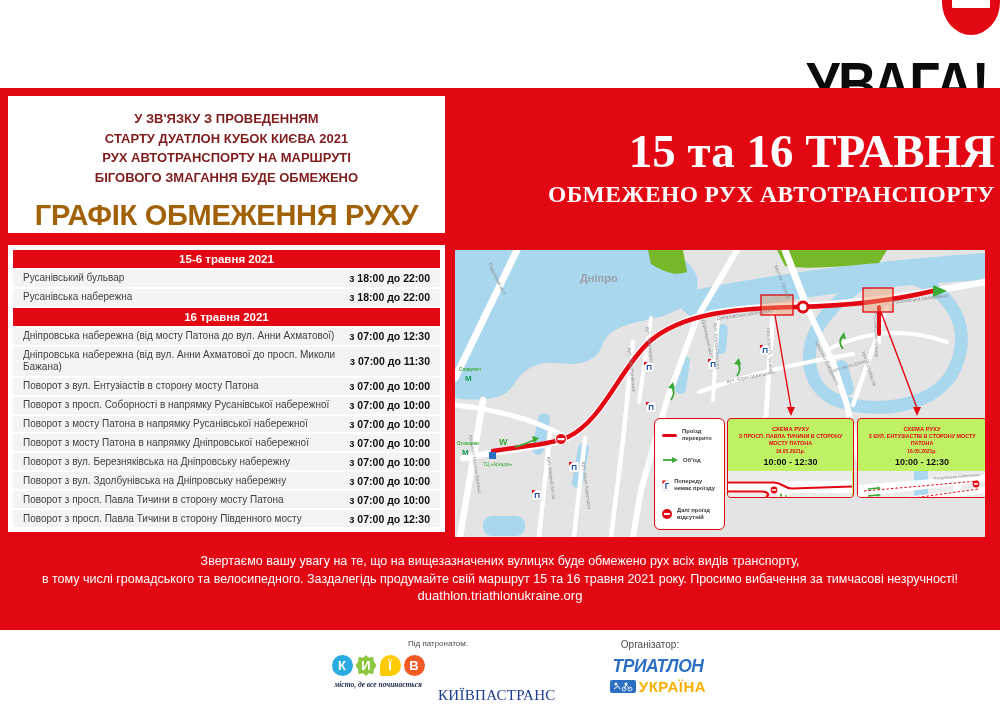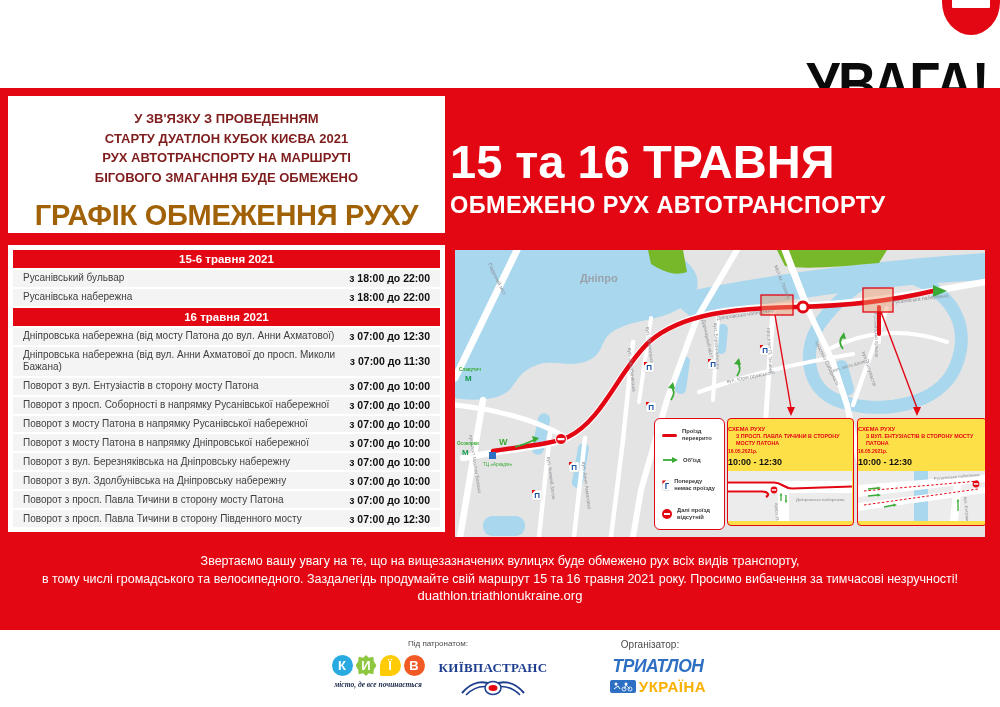--- a/index.html
+++ b/index.html
@@ -19,36 +19,36 @@
   .intro-line{font-size:13px;font-weight:700;color:#7f1d1d;line-height:1.5;}
   .intro-wrap{padding-top:13px;}
   .sched-title{margin-top:12px;font-size:29px;font-weight:900;color:#a16207;letter-spacing:-.3px;}
 
   .panel2{position:absolute;left:8px;top:157px;width:437px;height:287px;background:#fff;padding:5px;box-sizing:border-box;display:flex;flex-direction:column;gap:2px;}
   .band{background:#e30613;color:#fff;font-size:11.5px;font-weight:700;text-align:center;line-height:18px;height:18px;flex:none;}
   .trow{background:#f4f4f4;display:flex;align-items:center;justify-content:space-between;padding:0 10px;flex:1 1 auto;min-height:13px;}
   .trow .street{font-size:10px;color:#3f3f3f;line-height:1.2;text-align:left;flex:1 1 auto;padding-right:8px;}
   .trow .time{font-size:10.5px;font-weight:700;color:#0f0f0f;white-space:nowrap;flex:none;}
 
-  .headline{position:absolute;left:450px;top:46px;width:545px;text-align:left;color:#fff;}
+  .headline{position:absolute;left:450px;top:36px;width:545px;text-align:right;color:#fff;font-family:Liberation Serif, serif;}
   .headline .dates{font-size:47px;font-weight:900;letter-spacing:0;}
   .headline .sub{font-size:23.5px;font-weight:800;margin-top:3px;letter-spacing:.4px;}
 
   
   .mapbox{position:absolute;left:455px;top:162px;width:530px;height:287px;background:#e4e4e4;overflow:hidden;}
   .mapbox svg.base{position:absolute;left:0;top:0;}
 
   .legend{position:absolute;left:199px;top:168px;width:71px;height:112px;background:#fff;border:1.5px solid #e30613;border-radius:6px;box-sizing:border-box;padding:9px 4px 8px 7px;display:flex;flex-direction:column;justify-content:space-between;}
   .litem{display:flex;align-items:center;gap:5px;}
   .litem .txt{font-size:5.8px;font-weight:700;color:#3a3a3a;line-height:1.25;}
   .ic-line{width:15px;height:3px;background:#e30613;border-radius:2px;flex:none;}
   .ic-noentry{width:10px;height:10px;border-radius:50%;background:#e30613;position:relative;flex:none;}
   .ic-noentry::after{content:"";position:absolute;left:2px;right:2px;top:4px;height:2px;background:#fff;}
 
-  .schema{position:absolute;top:168px;background:#fde047;border:1.5px solid #e30613;border-radius:4px;box-sizing:border-box;overflow:hidden;text-align:left;height:108px;}
+  .schema{position:absolute;top:168px;background:#bef264;border:1.5px solid #e30613;border-radius:4px;box-sizing:border-box;overflow:hidden;text-align:center;height:80px;}
   .s1{left:272px;width:127px;}
   .s2{left:402px;width:130px;}
   .schema .t1{margin-top:7px;font-size:5.8px;font-weight:800;color:#e30613;}
   .schema .t2{font-size:5.4px;font-weight:800;color:#e30613;margin-top:1px;padding:0 8px;line-height:1.3;}
   .schema .t3{font-size:5px;font-weight:700;color:#e30613;margin-top:1px;}
   .schema .tm{font-size:9px;font-weight:800;color:#101010;margin-top:3px;}
   .schema svg.mini{display:block;margin-top:4px;}
 
   
   .notice{position:absolute;top:464px;left:0;width:1000px;text-align:center;color:#fff;}
@@ -61,21 +61,21 @@
   .org-label{position:absolute;left:577px;top:9px;width:130px;text-align:center;font-size:10px;color:#4a4a4a;}
   .kyiv-logo{position:absolute;left:316px;top:25px;width:108px;text-align:center;}
   .kyiv-letters{display:flex;justify-content:center;gap:3px;}
   .kletter{width:21px;height:21px;color:#fff;font-weight:900;font-size:13px;line-height:21px;text-align:center;flex:none;}
   .k0{background:#29abe2;border-radius:50%;}
   .k1{background:#8dc63f;clip-path:polygon(50% 0,63% 13%,85% 8%,87% 30%,100% 50%,87% 70%,85% 92%,63% 87%,50% 100%,37% 87%,15% 92%,13% 70%,0 50%,13% 30%,15% 8%,37% 13%);}
   .k2{background:#ffcb05;border-radius:50% 50% 50% 8%;}
   .k3{background:#f15a24;border-radius:50%;}
   .kyiv-tagline{margin-top:4px;font-size:7.5px;font-style:italic;font-weight:700;font-family:"Liberation Serif",serif;color:#1b2a4a;}
   .pastrans{position:absolute;left:430px;top:30px;width:110px;text-align:center;}
-  .pastrans .name{font-size:13px;font-weight:700;color:#1d3d8f;font-family:"Liberation Serif",serif;letter-spacing:.3px;}
+  .pastrans .name{font-size:15px;font-weight:400;color:#1d3d8f;font-family:"Liberation Serif",serif;letter-spacing:.3px;margin-top:27px;}
   .triathlon{position:absolute;left:585px;top:26px;width:130px;text-align:center;}
   .tri1{font-size:17.5px;font-weight:900;font-style:italic;color:#2d6fc2;letter-spacing:-.5px;}
   .tri2row{display:flex;align-items:center;justify-content:center;gap:3px;margin-top:1px;}
   .tri2{font-size:15px;font-weight:800;color:#f9b000;letter-spacing:.5px;}
 </style>
 </head>
 <body>
 
 <div class="poster">
 

